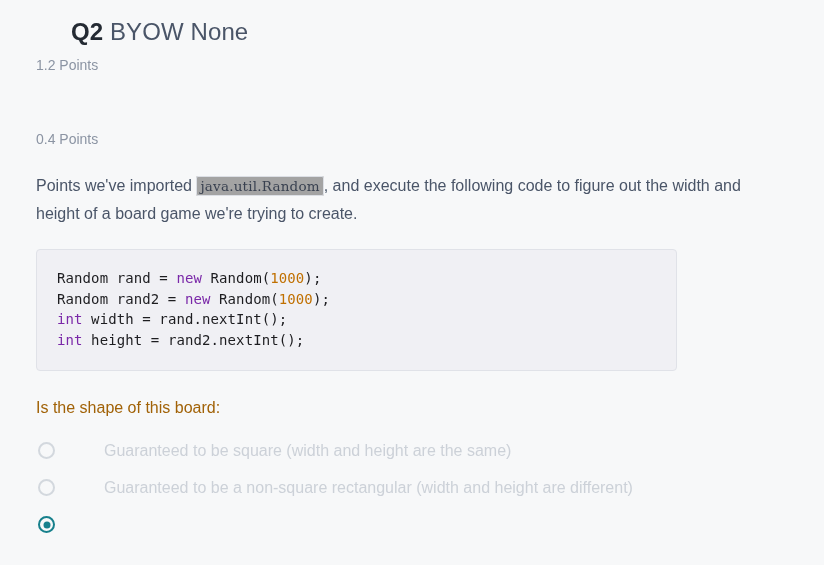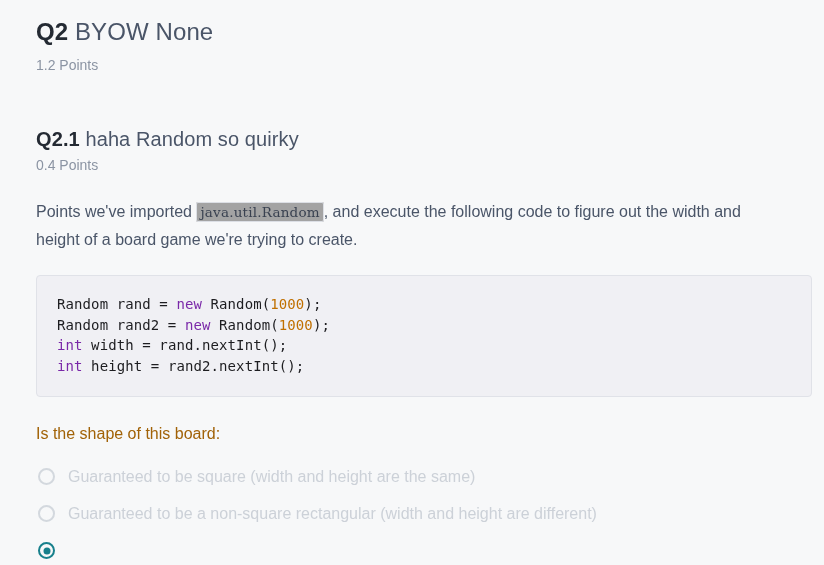--- a/index.html
+++ b/index.html
@@ -31,20 +31,21 @@
     font-size: 24px;
     line-height: 30px;
     color: #4a5568;
     font-weight: 400;
     letter-spacing: 0.1px;
     white-space: nowrap;
   }
   .qgroup-title .qnum {
     font-weight: 700;
     color: #242a33;
+    margin-left: 35px;
   }
   .qgroup-points {
     margin-top: 9px;
     font-size: 14px;
     line-height: 18px;
     color: #8b94a3;
     font-weight: 400;
   }
 
   
@@ -87,21 +88,21 @@
     border-radius: 2px;
     padding: 1px 3px;
     color: #394150;
     letter-spacing: 0.2px;
     white-space: nowrap;
   }
 
   
   .codeblock {
     margin-top: 22px;
-    width: 776px;
+    width: 641px;
     box-sizing: border-box;
     background: #f0f0f4;
     border: 1px solid #e0e2e8;
     border-radius: 4px;
     padding: 18px 20px 20px 20px;
   }
   .codeblock pre {
     margin: 0;
     font-family: "DejaVu Serif", serif;
     font-size: 14px;
@@ -157,41 +158,39 @@
     height: 7px;
     border-radius: 50%;
     background: #17808c;
   }
   .option-label {
     font-size: 16px;
     line-height: 22px;
   }
   .option.disabled .option-label {
     color: #ccd1d8;
+    margin-left: 36px;
   }
   .option.selected .option-label {
     color: #17808c;
   }
 </style>
 </head>
 <body>
 
 <div class="page">
 
   <div class="qgroup-header">
     <div class="qgroup-title">
       <span class="qnum">Q2</span><span> <span>BYOW None</span></span>
     </div>
     <div class="qgroup-points">1.2 Points</div>
   </div>
 
   <div class="subq-header">
-    <div class="subq-title">
-      <span class="qnum">Q2.1</span><span> <span>haha Random so quirky</span></span>
-    </div>
     <div class="subq-points">0.4 Points</div>
   </div>
 
   <p class="prompt"><span>Points we've imported </span><code class="inline-code">java.util.Random</code><span>, and execute the following code to figure out the width and height of a board game we're trying to create.</span></p>
 
   <div class="codeblock">
     <pre><code id="code-target"><span>Random rand = </span><span class="tok-kw">new</span><span> Random(</span><span class="tok-num">1000</span><span>);</span>
 <span>Random rand2 = </span><span class="tok-kw">new</span><span> Random(</span><span class="tok-num">1000</span><span>);</span>
 <span class="tok-kw">int</span><span> width = rand.nextInt();</span>
 <span class="tok-kw">int</span><span> height = rand2.nextInt();</span></code></pre>

